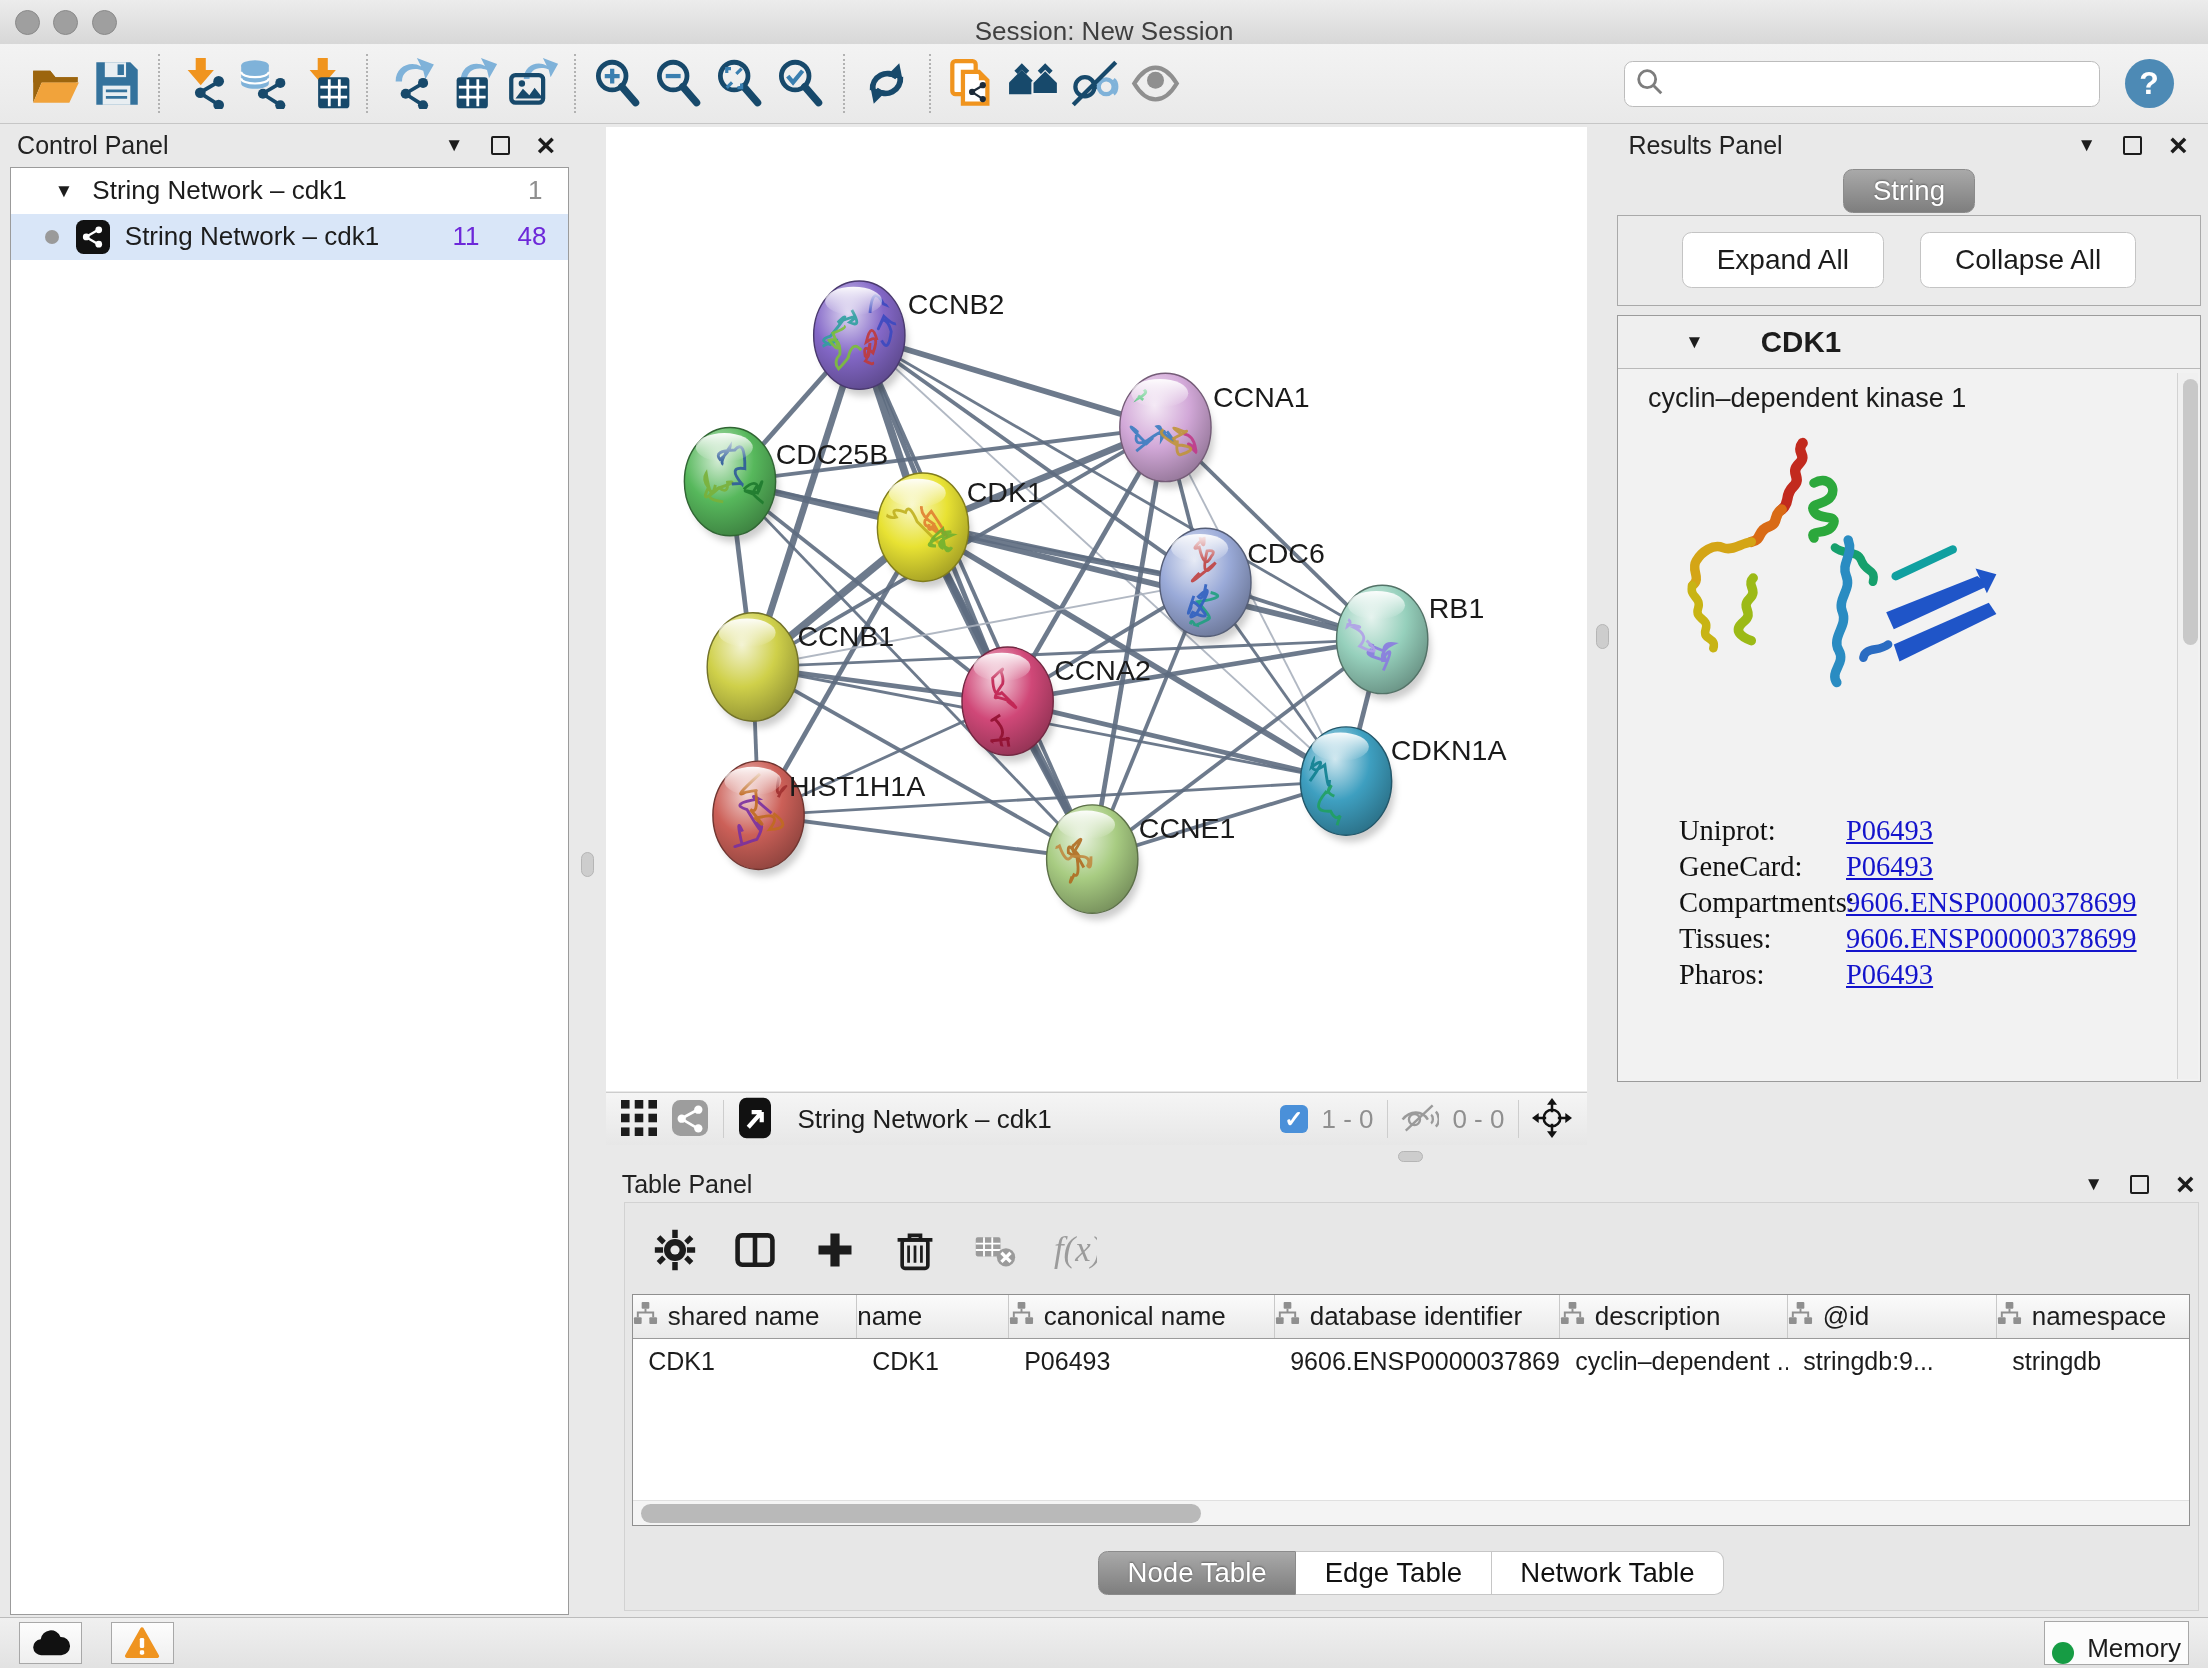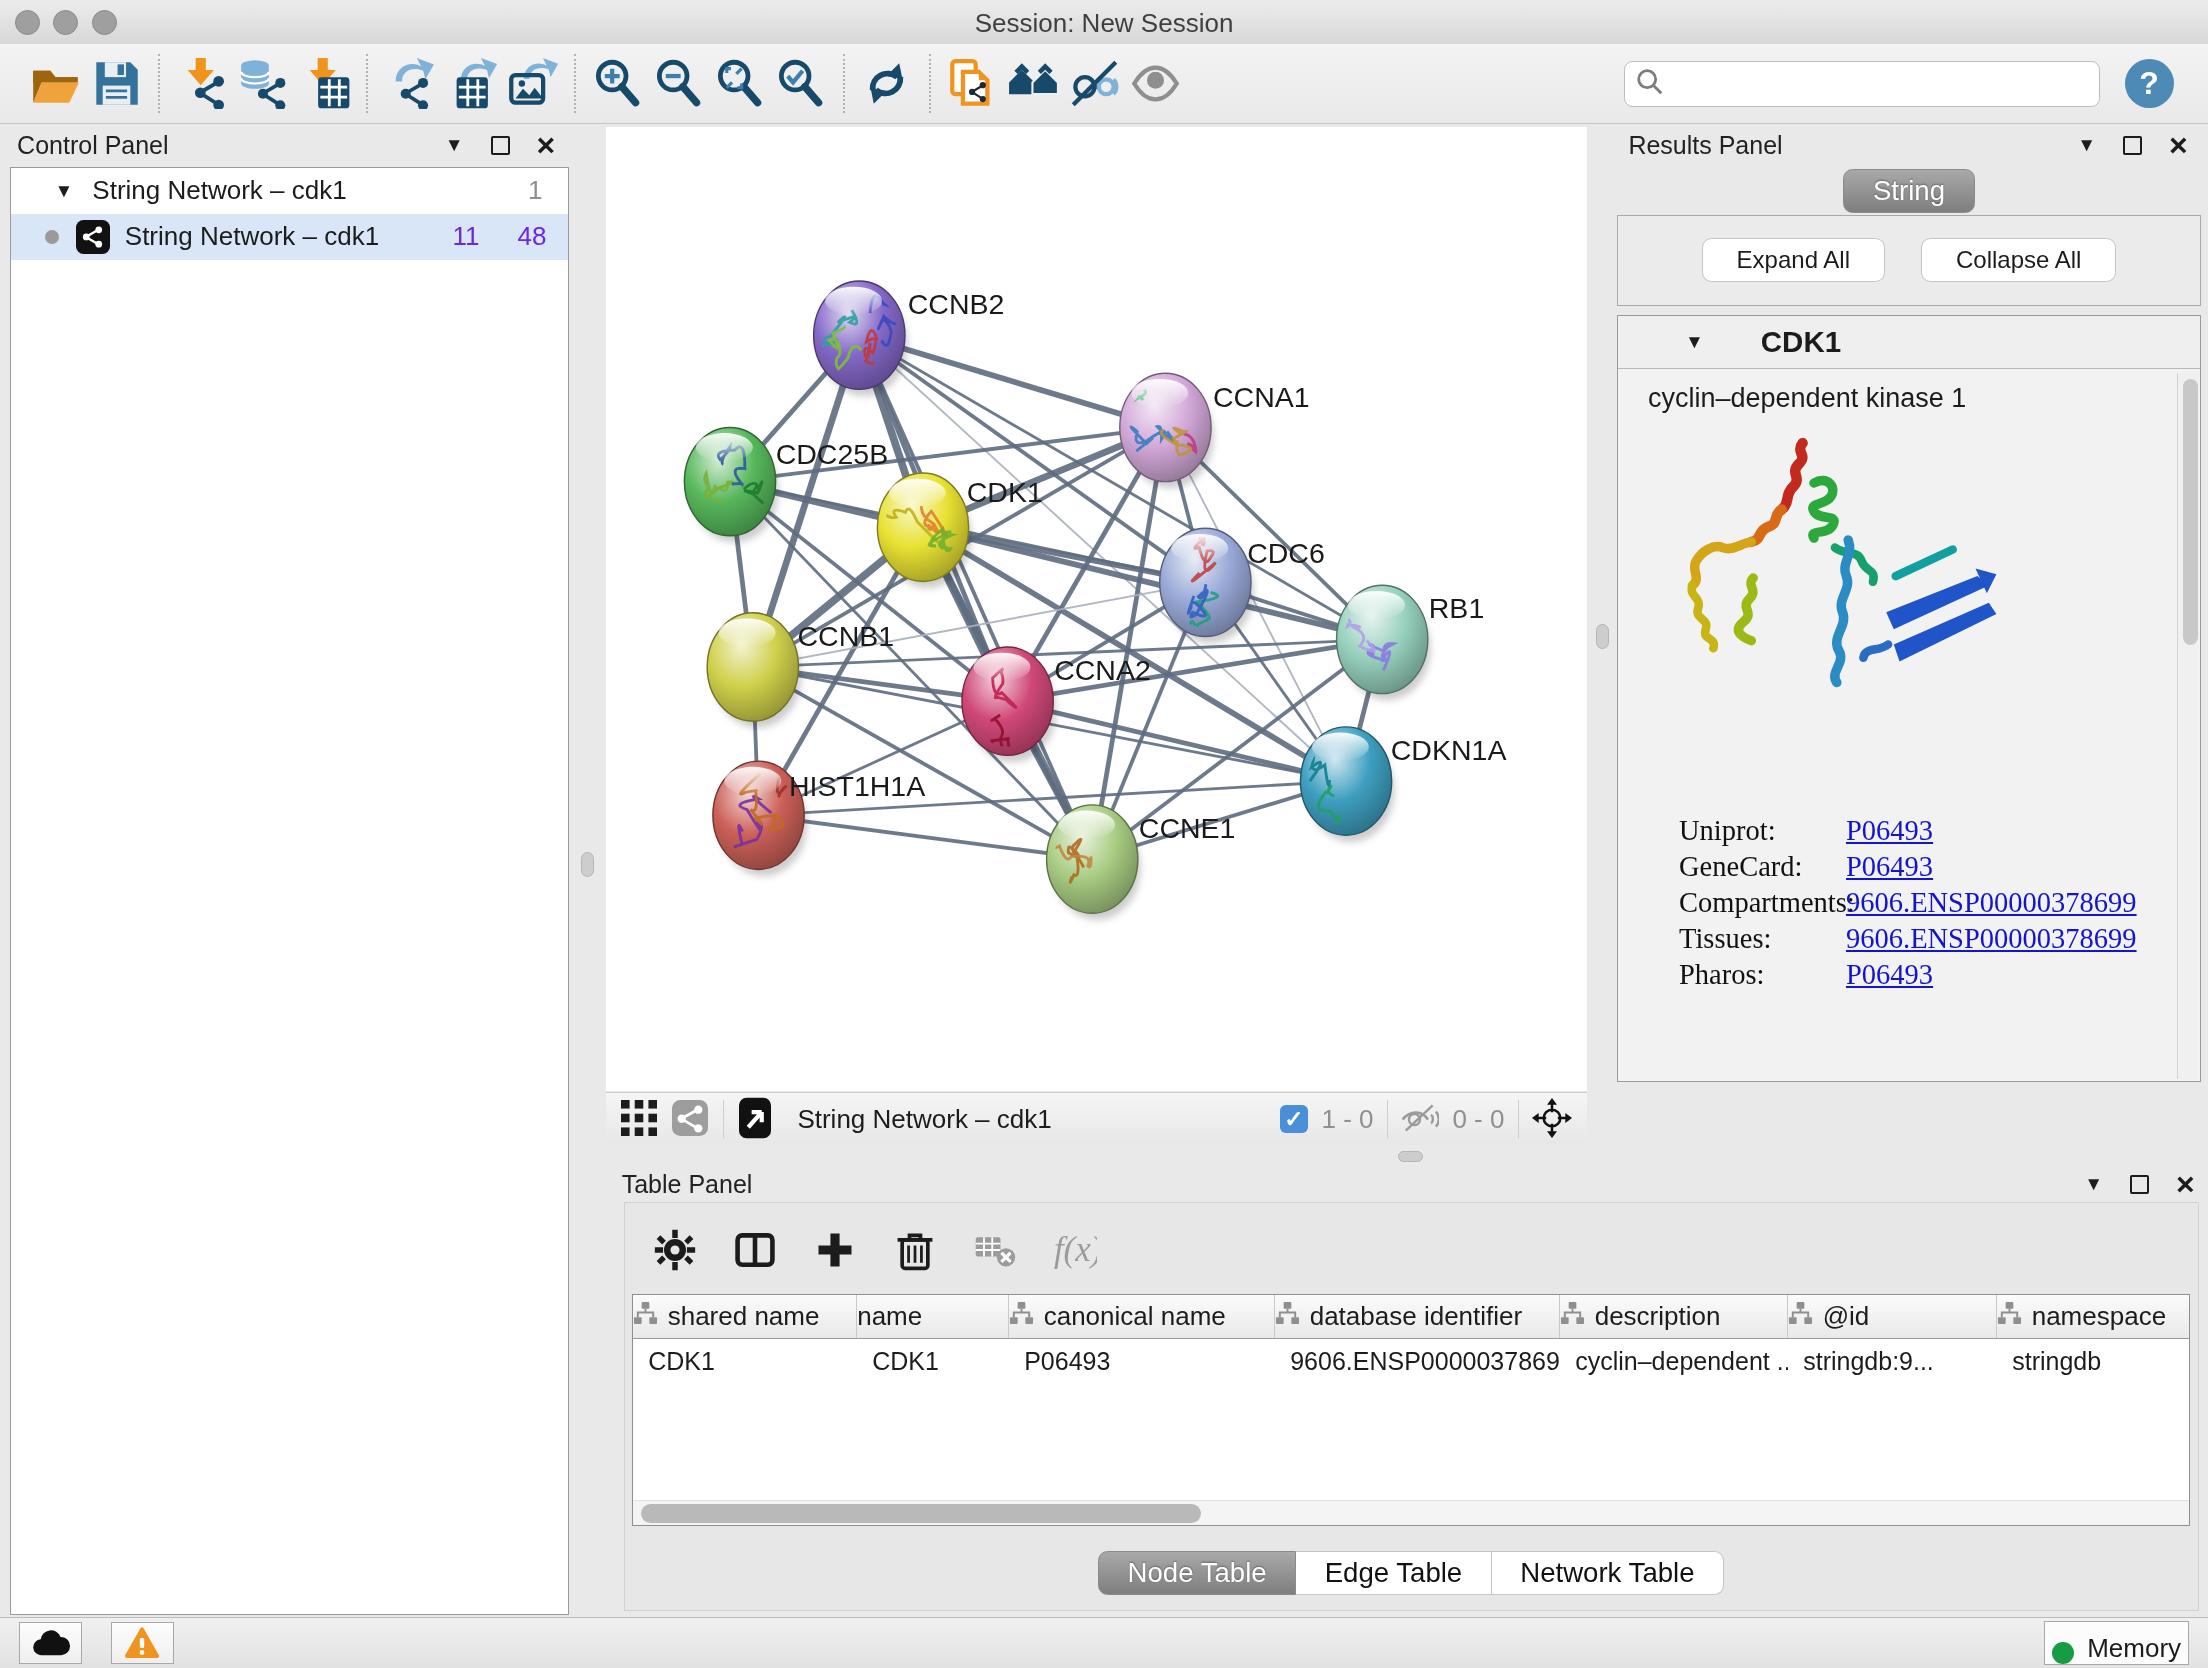--- a/index.html
+++ b/index.html
@@ -4,21 +4,21 @@
 <style>
   * { box-sizing: border-box; margin: 0; padding: 0; }
   html,body { width:2208px; height:1668px; }
   body {
     font-family:"Liberation Sans", sans-serif;
     background:#e9e9e9; position:relative; overflow:hidden; color:#1c1c1c;
   }
   
   .titlebar{position:absolute;left:0;top:0;right:0;height:48px;
     background:linear-gradient(#ececec,#d6d6d6);border-bottom:1.9px solid #b3b3b3;
-    display:flex;align-items:center;}
+    display:flex;align-items:flex-end;}
   .traffic{position:absolute;left:15px;top:9.5px;display:flex;gap:13.3px;}
   .tl{width:25px;height:25px;border-radius:50%;background:#9f9f9f;border:1px solid #8a8a8a;}
   .win-title{width:100%;text-align:center;font-size:26px;color:#3f3f3f;}
   
   .toolbar{position:absolute;left:0;top:44px;right:0;height:80px;
     background:linear-gradient(#f3f3f3,#e9e9e9);border-bottom:1.9px solid #c6c6c6;
     display:flex;align-items:center;padding:0 25px;}
   .tbtn{width:61px;height:61px;display:flex;align-items:center;justify-content:center;}
   .tsep{border-left:2.9px dotted #b2b2b2;height:59px;margin:0 11.4px;}
   .searchbox{width:476px;height:46px;margin-left:auto;border:1.9px solid #bcbcbc;border-radius:8.6px;
@@ -65,22 +65,22 @@
   .cf-right{margin-left:auto;display:flex;align-items:center;gap:13.3px;}
   .cf-num{font-size:26px;color:#8f8f8f;}
   .cbx{width:28.5px;height:28.5px;border-radius:5.7px;background:#4a90d9;color:#fff;font-size:23px;font-weight:bold;
     display:flex;align-items:center;justify-content:center;}
   .cfsep{border-left:1.9px solid #cdcdcd;height:38px;}
   
   .results-panel{position:absolute;left:1617px;top:127px;width:584px;}
   .rp-tabwrap{display:flex;justify-content:center;margin-top:5.7px;}
   .rp-box1{margin-top:1.9px;border:1.9px solid #a9a9a9;background:#ebebeb;height:91px;
     display:flex;align-items:center;justify-content:center;gap:36px;}
-  .rp-btn{height:44px;padding:16px 34px;background:#fff;border:1.9px solid #c4c4c4;border-radius:9.5px;
-    font-size:24px;display:flex;align-items:center;}
+  .rp-btn{height:56px;padding:16px 34px;background:#fff;border:1.9px solid #c4c4c4;border-radius:9.5px;
+    font-size:28px;display:flex;align-items:center;}
   .rp-box2{margin-top:9.5px;border:1.9px solid #9b9b9b;background:#f2f2f2;height:767px;position:relative;overflow:hidden;}
   .rp2-head{height:53px;border-bottom:1.9px solid #b9b9b9;display:flex;align-items:center;background:#efefef;}
   .rp2-head .chev{margin-left:67px;}
   .rp2-head .gene{font-size:29.5px;font-weight:bold;margin-left:57px;}
   .rp-desc{position:absolute;left:30px;top:67px;font-size:27px;color:#1c1c1c;}
   .rp-scroll{position:absolute;right:1.9px;top:57px;bottom:1.9px;width:21px;background:#f0f0f0;border-left:1px solid #d2d2d2;}
   .rp-thumb{position:absolute;right:1.9px;top:63px;width:15px;height:266px;border-radius:7.6px;background:#c8c8c8;}
   .crosslinks{position:absolute;left:40px;top:495px;font-family:"Liberation Serif",serif;}
   .cl-title{font-size:31px;font-weight:bold;color:#111;}
   .cl-row{display:flex;margin-top:4px;}

